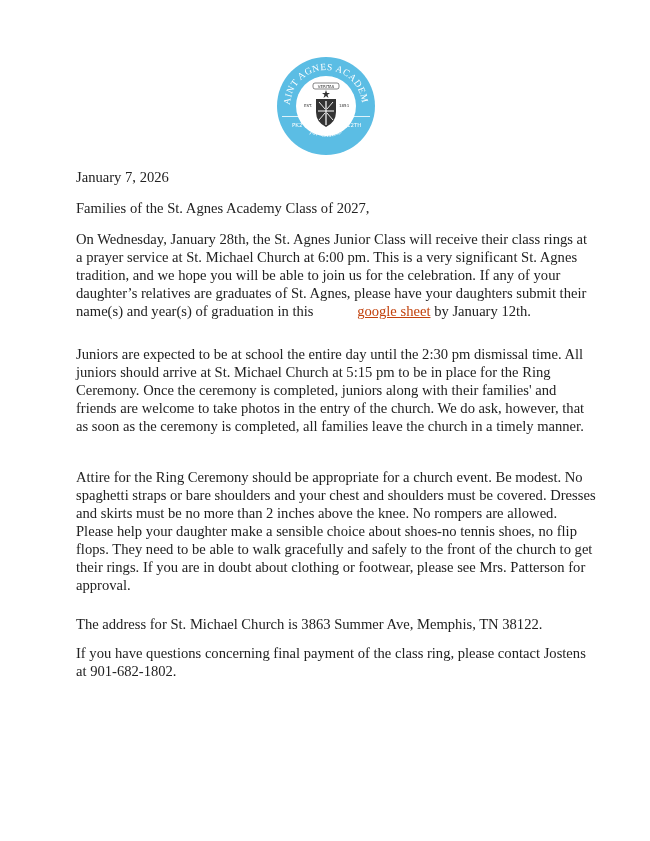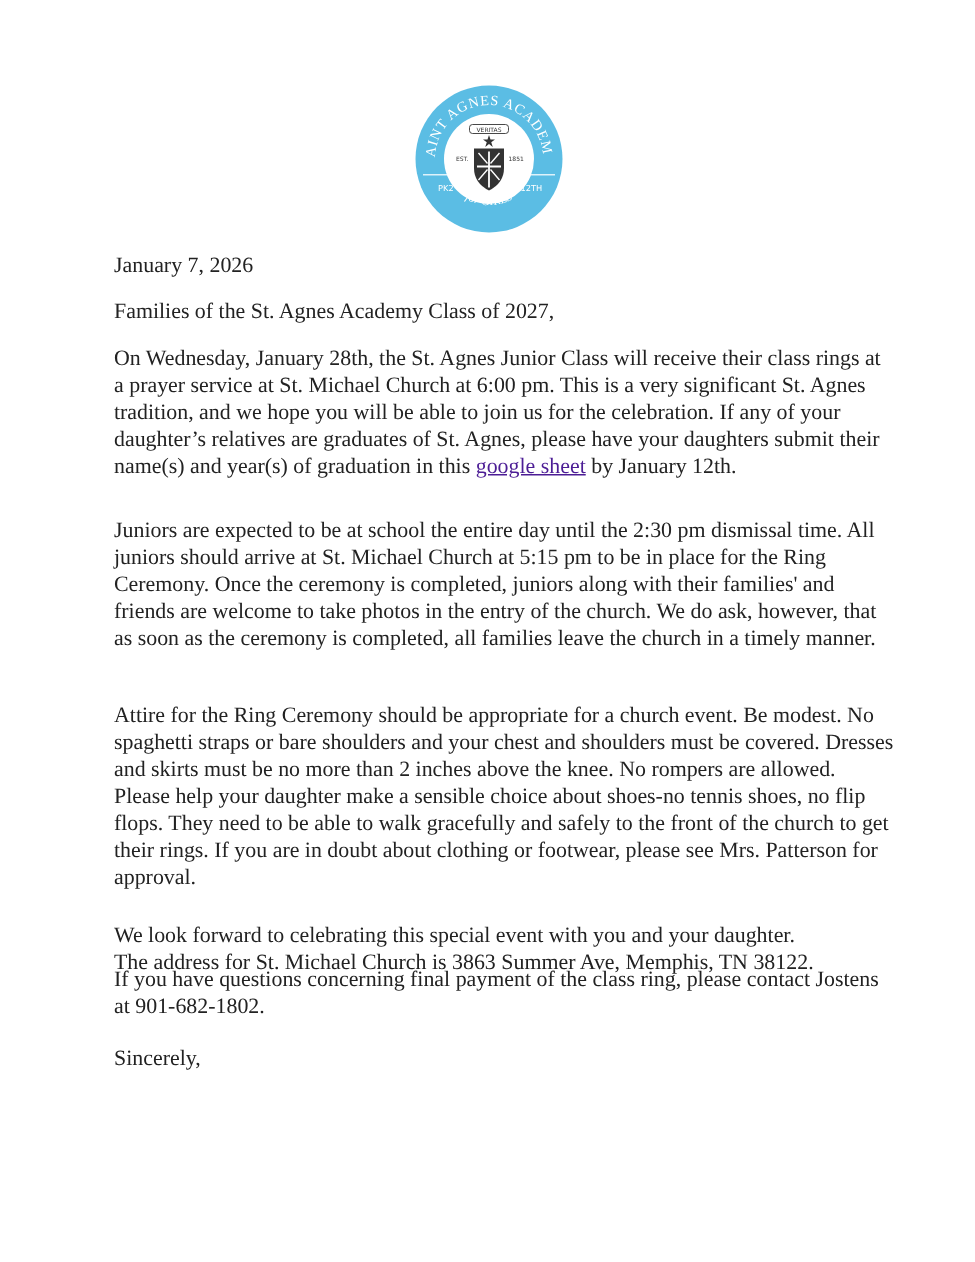--- a/index.html
+++ b/index.html
@@ -30,22 +30,23 @@
     .text-block p { margin: 0; }
     .date { top: 168px; }
     .salutation { top: 199px; }
     .para1 { top: 230px; }
     .para2 { top: 345px; }
     .para3 { top: 468px; }
     .para4 { top: 615px; }
     .para5 { top: 644px; }
     .closing { top: 697px; }
     a.link {
-      color: #4c1d95;
+      color: #c2410c;
       text-decoration: underline;
+      margin-left: 40px;
     }
   </style>
 </head>
 <body>
 
 <div class="logo-wrap">
   <svg width="100" height="100" viewBox="0 0 100 100">
     <defs>
       <path id="arcTop" d="M 14 50 A 36 36 0 0 1 86 50"></path>
       <path id="arcBottom" d="M 22 66 A 34 34 0 0 0 78 66"></path>
@@ -90,23 +91,21 @@
 
 <div class="text-block para2">
   <p> Juniors are expected to be at school the entire day until the 2:30 pm dismissal time. All juniors should arrive at St. Michael Church at 5:15 pm to be in place for the Ring Ceremony. Once the ceremony is completed, juniors along with their families' and friends are welcome to take photos in the entry of the church. We do ask, however, that as soon as the ceremony is completed, all families leave the church in a timely manner.</p>
 </div>
 
 <div class="text-block para3">
   <p>Attire for the Ring Ceremony should be appropriate for a church event. Be modest. No spaghetti straps or bare shoulders and your chest and shoulders must be covered. Dresses and skirts must be no more than 2 inches above the knee. No rompers are allowed. Please help your daughter make a sensible choice about shoes-no tennis shoes, no flip flops. They need to be able to walk gracefully and safely to the front of the church to get their rings. If you are in doubt about clothing or footwear, please see Mrs. Patterson for approval.</p>
 </div>
 
 <div class="text-block para4">
-  <p>We look forward to celebrating this special event with you and your daughter.</p>
   <p>The address for St. Michael Church is 3863 Summer Ave, Memphis, TN 38122.</p>
 </div>
 
 <div class="text-block para5">
   <p>If you have questions concerning final payment of the class ring, please contact Jostens at 901-682-1802.</p>
 </div>
 
 <div class="text-block closing">
-  <p>Sincerely,</p>
 </div>
 
 </body></html>

